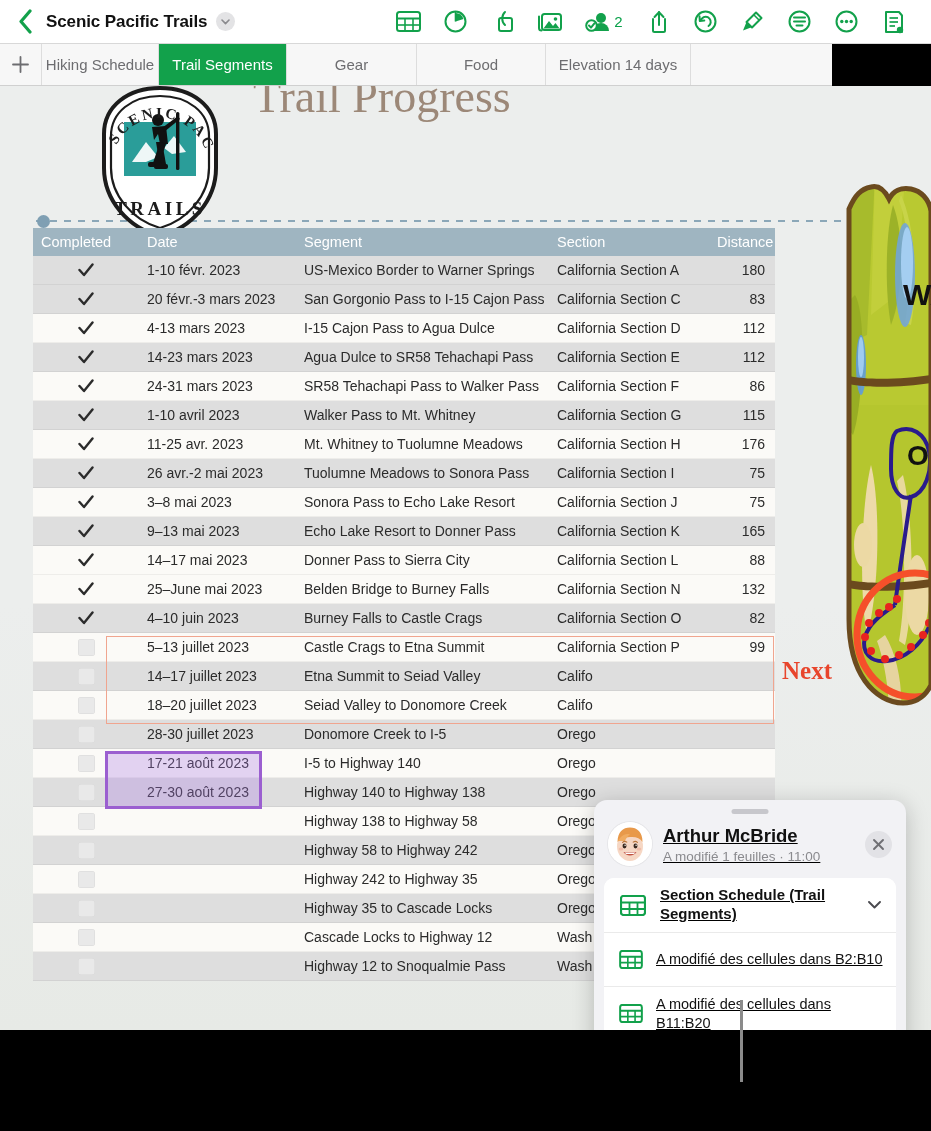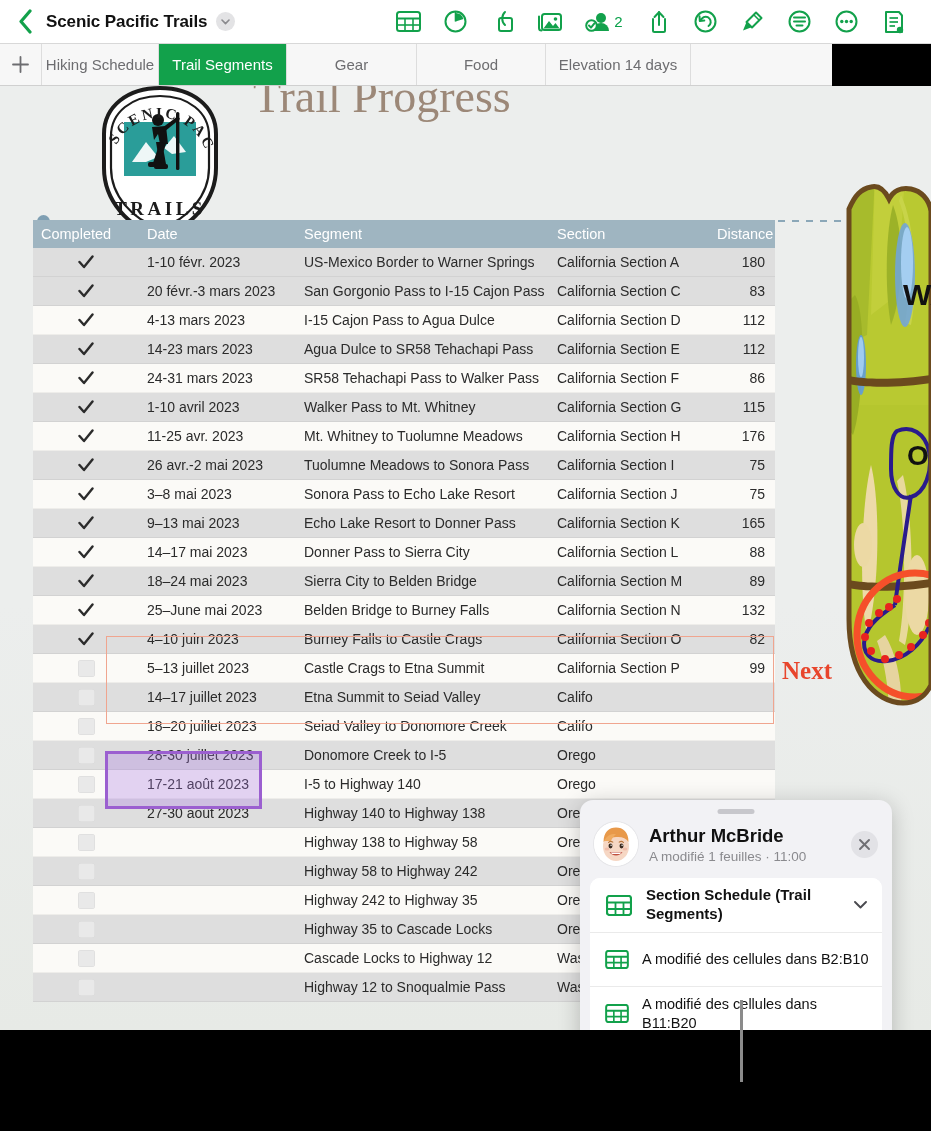--- a/index.html
+++ b/index.html
@@ -87,21 +87,21 @@
     position: absolute; left: 37px; top: 129px; width: 13px; height: 13px;
     border-radius: 50%; background: #7f9fb3;
   }
 
   
   .logo {
     position: absolute; left: 88px; top: -4px; width: 144px; height: 160px;
   }
 
   
-  .tbl { position: absolute; left: 33px; top: 134px; width: 742px; }
+  .tbl { position: absolute; left: 33px; top: 142px; width: 742px; }
   .tbl-head {
     display: flex; height: 28px; background: #9fb5c1; align-items: center;
     color: #ffffff; font-size: 14.5px;
   }
   .tbl-head .c { padding: 0 8px; white-space: nowrap; overflow: hidden; }
   .row {
     display: flex; height: 29px; align-items: center; font-size: 14px; color: #2b2b2b;
     border-bottom: 1px solid rgba(0,0,0,0.05);
   }
   .row.odd  { background: #dedede; }
@@ -142,24 +142,25 @@
   .next-label {
     position: absolute; left: 782px; top: 571px;
     font-family: "Liberation Serif", serif; font-size: 25px; color: #e8452c; font-weight: bold;
   }
 
   
   .map { position: absolute; left: 845px; top: 89px; width: 86px; height: 560px; overflow: hidden; }
 
   
   .popover {
-    position: absolute; left: 580px; top: 714px; width: 312px; height: 316px;
+    position: absolute; left: 594px; top: 714px; width: 312px; height: 316px;
     background: #f2f2f5; border-radius: 13px;
     box-shadow: 0 4px 22px rgba(0,0,0,0.22);
     overflow: hidden;
+    text-decoration: underline;
   }
   .pop-grabber {
     position: absolute; left: 50%; transform: translateX(-50%); top: 9px;
     width: 37px; height: 5px; border-radius: 3px; background: #c7c7cc;
   }
   .pop-head { display: flex; align-items: center; padding: 22px 14px 0 14px; }
   .avatar {
     width: 44px; height: 44px; border-radius: 50%; background: #ffffff;
     flex: 0 0 44px; position: relative; overflow: hidden;
     box-shadow: 0 0 0 1px rgba(0,0,0,0.05);
@@ -496,33 +497,20 @@
               <span class="chk on">
                 <svg width="16" height="14" viewBox="0 0 16 14">
                   <polyline points="1.5,7 6,12 14.5,1.5" fill="none" stroke="#2b2b2b" stroke-width="2.4" stroke-linecap="round" stroke-linejoin="round"></polyline>
                 </svg>
               </span>
             </div>
             <div class="c c-date">14–17 mai 2023</div>
             <div class="c c-seg">Donner Pass to Sierra City</div>
             <div class="c c-sec">California Section L</div>
             <div class="c c-dist">88</div>
-          </div>
-          <div class="row odd">
-            <div class="c c-done">
-              <span class="chk on">
-                <svg width="16" height="14" viewBox="0 0 16 14">
-                  <polyline points="1.5,7 6,12 14.5,1.5" fill="none" stroke="#2b2b2b" stroke-width="2.4" stroke-linecap="round" stroke-linejoin="round"></polyline>
-                </svg>
-              </span>
-            </div>
-            <div class="c c-date">18–24 mai 2023</div>
-            <div class="c c-seg">Sierra City to Belden Bridge</div>
-            <div class="c c-sec">California Section M</div>
-            <div class="c c-dist">89</div>
           </div>
           <div class="row even">
             <div class="c c-done">
               <span class="chk on">
                 <svg width="16" height="14" viewBox="0 0 16 14">
                   <polyline points="1.5,7 6,12 14.5,1.5" fill="none" stroke="#2b2b2b" stroke-width="2.4" stroke-linecap="round" stroke-linejoin="round"></polyline>
                 </svg>
               </span>
             </div>
             <div class="c c-date">25–June mai 2023</div>

